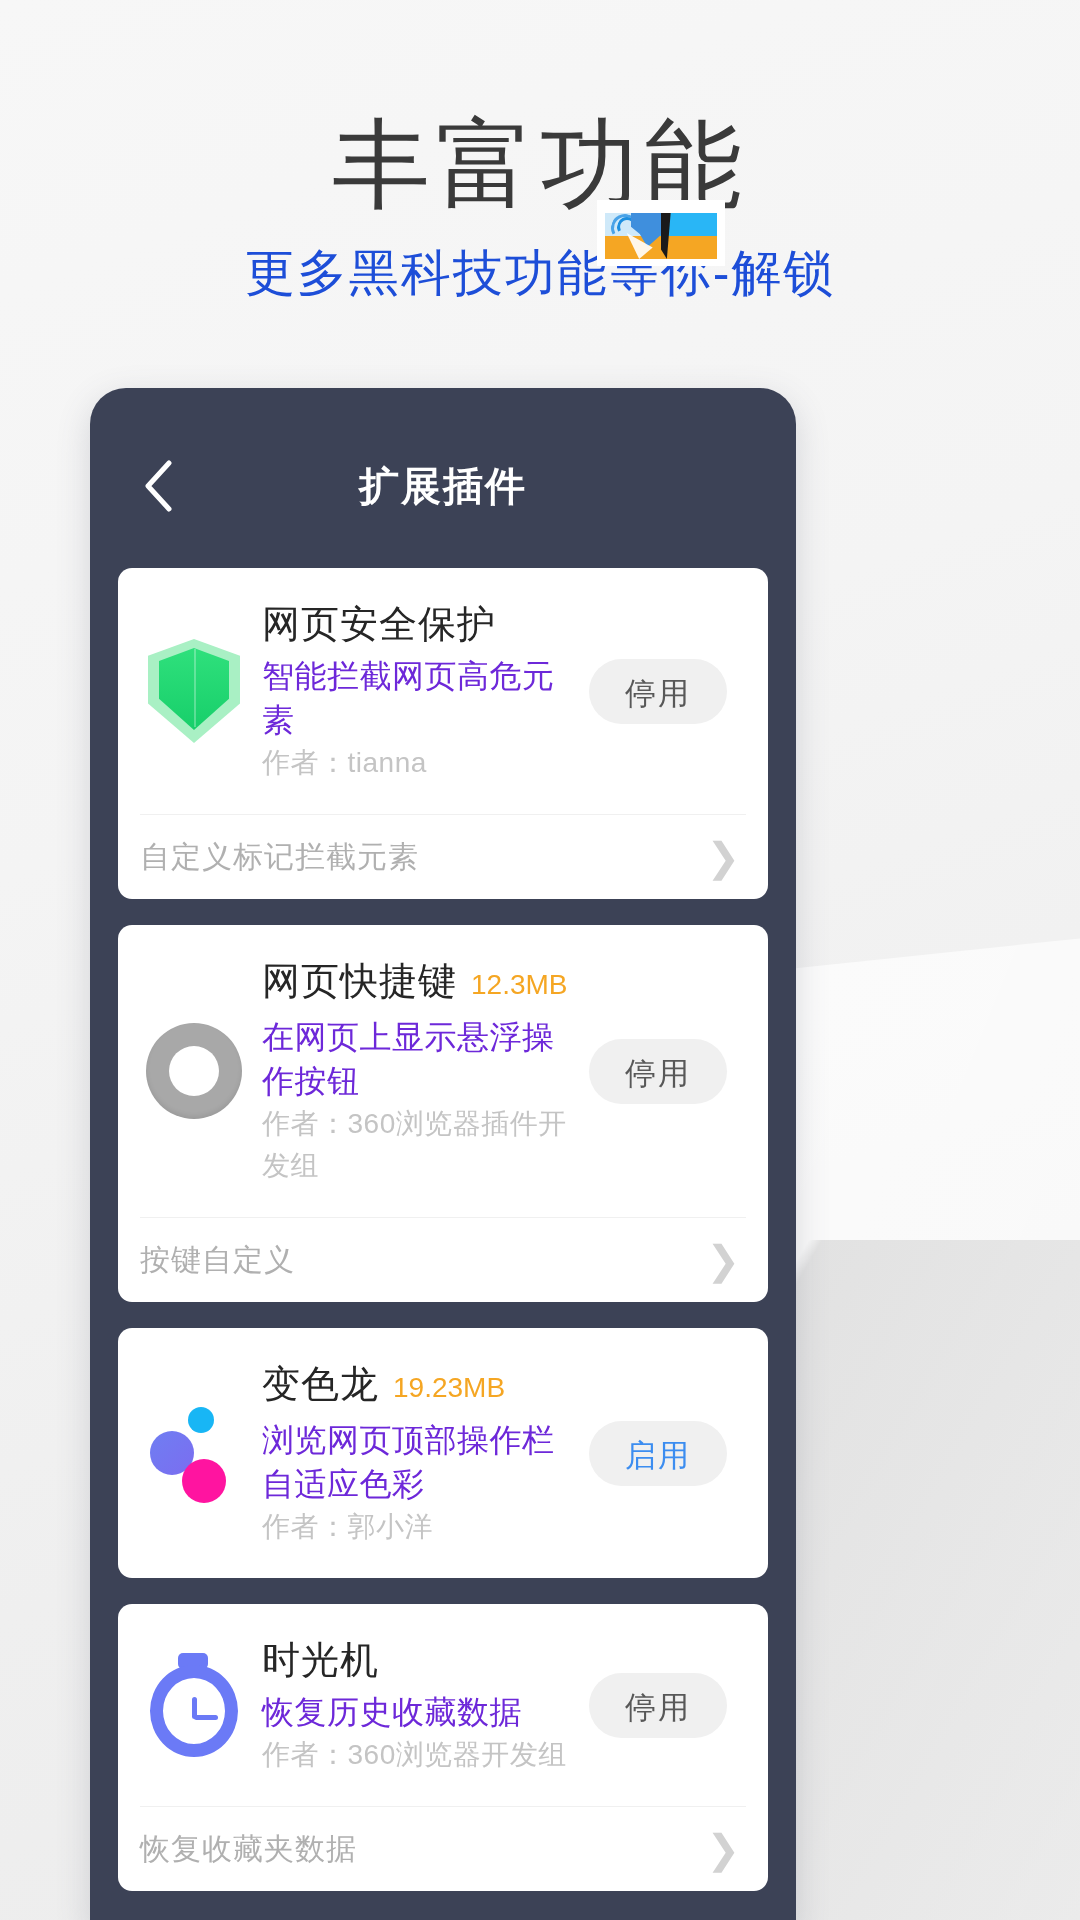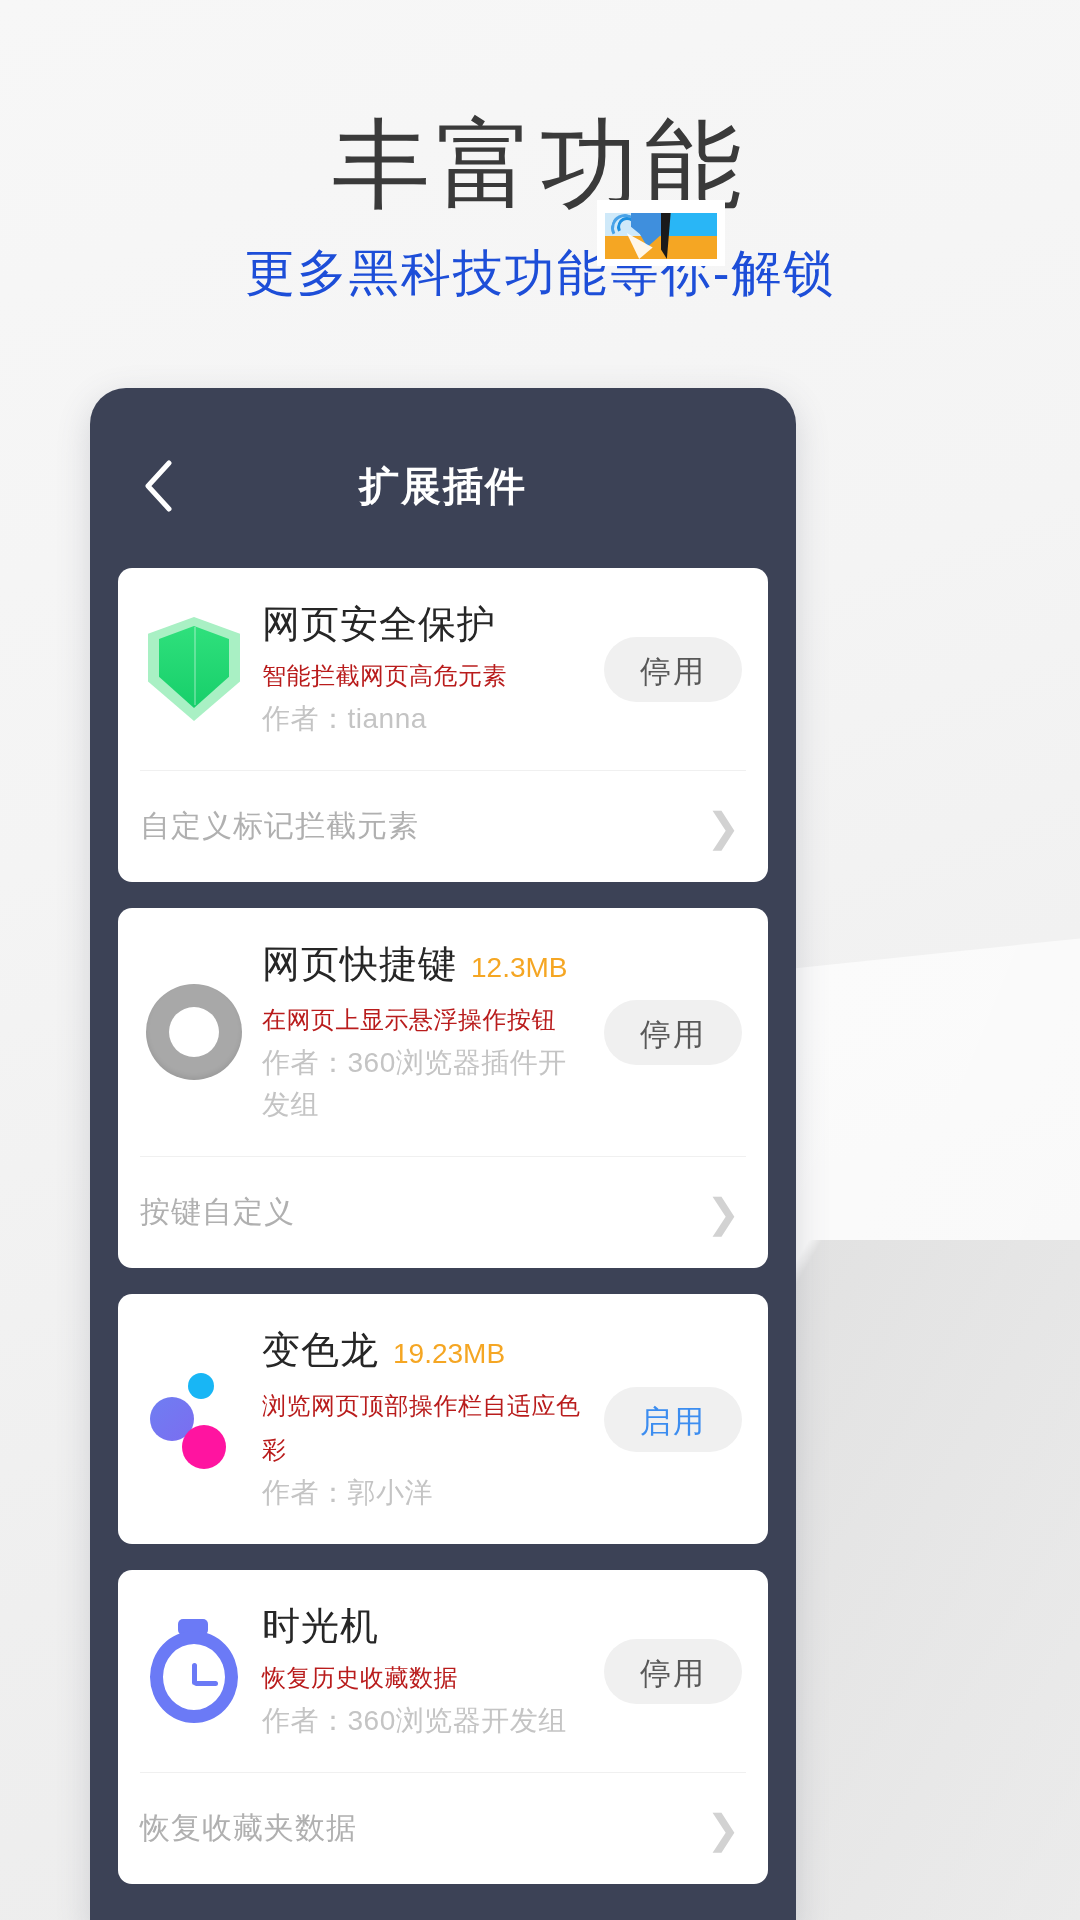--- a/index.html
+++ b/index.html
@@ -151,21 +151,21 @@
   .card {
     background: #ffffff;
     border-radius: 14px;
     margin-bottom: 26px;
     overflow: hidden;
   }
 
   .card-main {
     display: flex;
     align-items: center;
-    padding: 30px 26px 30px 20px;
+    padding: 30px 41px 30px 20px;
     min-height: 196px;
   }
 
   .ext-icon {
     width: 112px;
     height: 112px;
     flex: 0 0 112px;
     margin-right: 12px;
     display: flex;
     align-items: center;
@@ -191,23 +191,23 @@
     letter-spacing: 1px;
   }
   .ext-size {
     font-size: 28px;
     line-height: 52px;
     color: #f5a623;
     margin-left: 14px;
     font-weight: 400;
   }
   .ext-desc {
-    font-size: 24px;
+    font-size: 32px;
     line-height: 44px;
-    color: #b91c1c;
+    color: #6d28d9;
     margin-top: 4px;
     letter-spacing: 0.5px;
   }
   .ext-author {
     font-size: 28px;
     line-height: 42px;
     color: #c4c4c4;
     letter-spacing: 0.5px;
   }
 
@@ -226,21 +226,21 @@
     letter-spacing: 2px;
     padding: 0;
   }
   .toggle-btn.on {
     color: #3c8df0;
   }
 
   .card-sub {
     border-top: 1px solid #f0f0f0;
     margin: 0 22px;
-    height: 112px;
+    height: 85px;
     display: flex;
     align-items: center;
     justify-content: space-between;
   }
   .card-sub-label {
     font-size: 30px;
     color: #b0b0b0;
     letter-spacing: 1px;
   }
   .chev {

